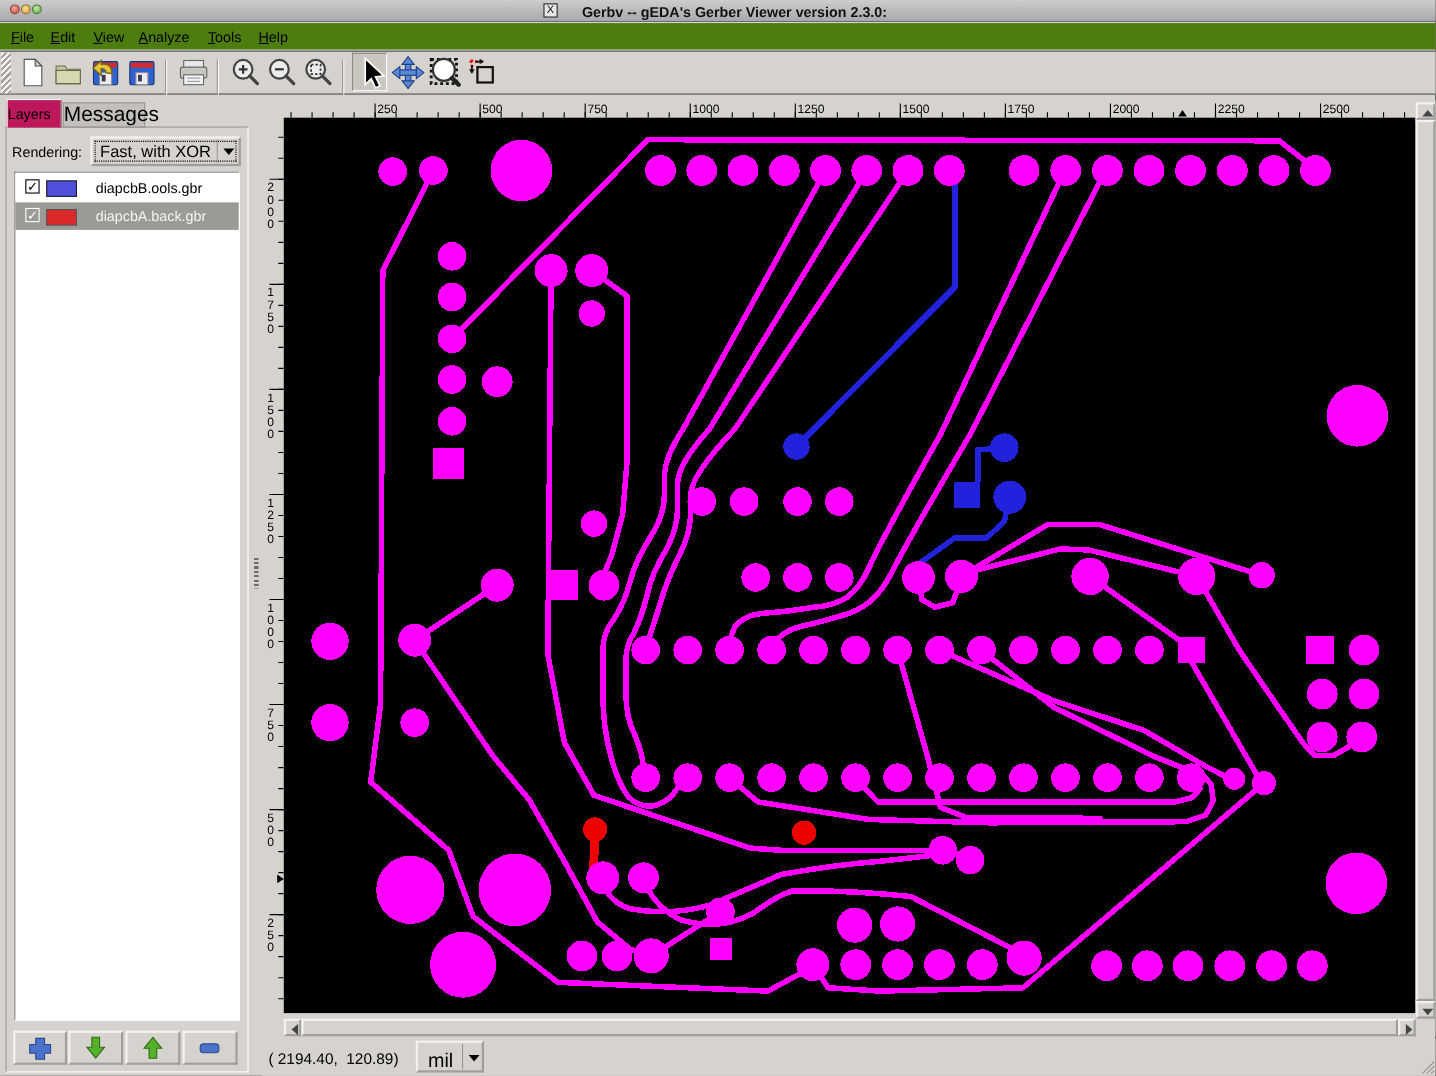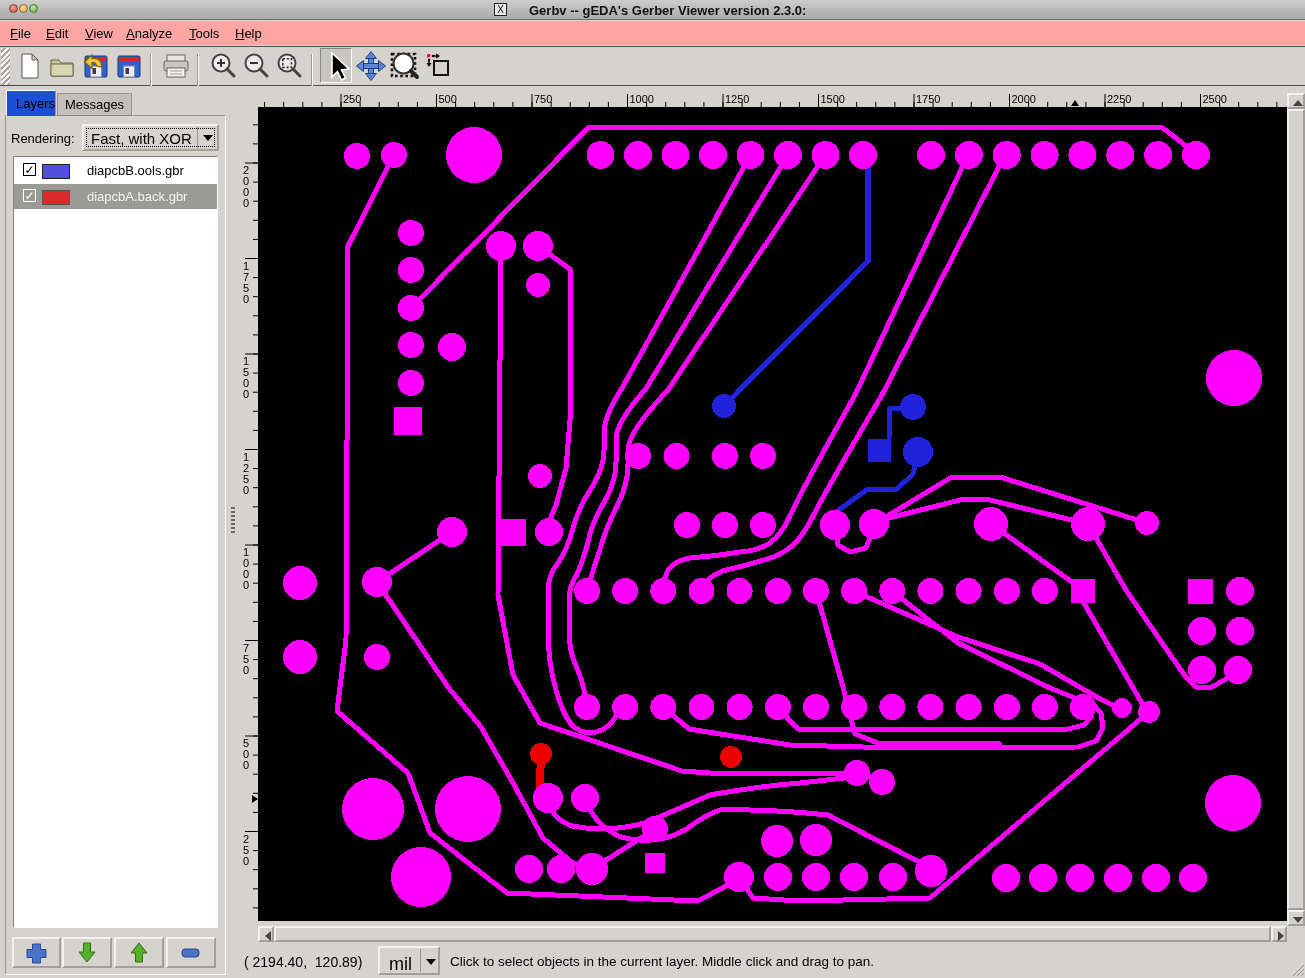--- a/index.html
+++ b/index.html
@@ -7,21 +7,21 @@
 </style></head><body>
 
 <div class="abs" style="left:0;top:0;width:1305px;height:20px;background:linear-gradient(#cdcdcd,#a9a9a9);border-bottom:1px solid #6e6e6e">
  <div class="abs" style="left:9px;top:4px;width:9px;height:9px;border-radius:50%;background:radial-gradient(circle at 3px 2.5px,#f0a89e,#c8463a);border:1px solid #8e3c33"></div>
  <div class="abs" style="left:19px;top:4px;width:9px;height:9px;border-radius:50%;background:radial-gradient(circle at 3px 2.5px,#f8dfa0,#d8992e);border:1px solid #96712c"></div>
  <div class="abs" style="left:29px;top:4px;width:9px;height:9px;border-radius:50%;background:radial-gradient(circle at 3px 2.5px,#c2e8a8,#5aa83e);border:1px solid #4a7a36"></div>
  <div class="abs" style="left:494px;top:3px;width:13px;height:13px;background:#e8e8e8;border:1.5px solid #222;font-size:10px;text-align:center;line-height:11px;color:#111">X</div>
  <div class="abs" style="left:529px;top:3px;font-size:13px;font-weight:bold;color:#111">Gerbv -- gEDA's Gerber Viewer version 2.3.0:</div>
 </div>
 
-<div class="abs" style="left:0;top:21px;width:1305px;height:24px;background:#fca5a5;font-size:13px;color:#000">
+<div class="abs" style="left:0;top:21px;width:1305px;height:24px;background:#4d7c0f;font-size:13px;color:#000">
  <span class="abs" style="left:10px;top:5px"><u>F</u>ile</span>
  <span class="abs" style="left:46px;top:5px"><u>E</u>dit</span>
  <span class="abs" style="left:85px;top:5px"><u>V</u>iew</span>
  <span class="abs" style="left:126px;top:5px"><u>A</u>nalyze</span>
  <span class="abs" style="left:189px;top:5px"><u>T</u>ools</span>
  <span class="abs" style="left:235px;top:5px"><u>H</u>elp</span>
 </div>
 
 <div class="abs" style="left:0;top:46px;width:1305px;height:40px;background:#d6d3ce;border-top:1px solid #4e4e4e;border-bottom:1px solid #4e4e4e">
  <div class="abs" style="left:1px;top:1px;width:9px;height:37px;background:repeating-linear-gradient(135deg,#f6f4f0 0 2px,#a8a5a0 2px 4px)"></div>
@@ -97,22 +97,22 @@
     <line x1="3" y1="5" x2="17" y2="5" stroke="#e01010" stroke-width="2.4" stroke-dasharray="2.4 2.4"></line>
     <line x1="5" y1="3" x2="5" y2="17" stroke="#e01010" stroke-width="2.4" stroke-dasharray="2.4 2.4"></line>
     <rect x="10" y="10" width="14" height="14" fill="none" stroke="#111" stroke-width="2"></rect>
     <line x1="8" y1="5" x2="14" y2="5" stroke="#111" stroke-width="1.6"></line>
     <path d="M16 5 l-4 -2.5 v5 z" fill="#111"></path>
     <line x1="5" y1="8" x2="5" y2="14" stroke="#111" stroke-width="1.6"></line>
     <path d="M5 16 l-2.5 -4 h5 z" fill="#111"></path>
   </svg>
 
 <div class="abs" style="left:5px;top:115px;width:221px;height:860px;border:1px solid #fff;border-top:1px solid #9a9792;border-left:1px solid #9a9792;background:#d6d3ce"></div>
-<div class="abs" style="left:6px;top:90px;width:50px;height:26px;background:#1d4ed8;border:1px solid #9a9792;border-bottom:none;border-top-color:#fff;border-left-color:#fff;font-size:13px;text-align:right;line-height:25px">Layers</div>
-<div class="abs" style="left:57px;top:93px;width:75px;height:23px;background:#c3c0bb;border:1px solid #9a9792;border-bottom:1px solid #888;font-size:13px;text-align:center;line-height:22px">Messages</div>
+<div class="abs" style="left:6px;top:90px;width:50px;height:26px;background:#be185d;border:1px solid #9a9792;border-bottom:none;border-top-color:#fff;border-left-color:#fff;font-size:13px;text-align:left;line-height:25px">Layers</div>
+<div class="abs" style="left:57px;top:93px;width:75px;height:23px;background:#c3c0bb;border:1px solid #9a9792;border-bottom:1px solid #888;font-size:19px;text-align:center;line-height:22px">Messages</div>
 
 <div class="abs" style="left:11px;top:131px;font-size:13px">Rendering:</div>
 <div class="abs out" style="left:82px;top:124px;width:137px;height:27px;background:#d6d3ce">
  <div class="abs" style="left:2px;top:2px;right:2px;bottom:2px;border:1px dotted #000"></div>
  <div class="abs" style="left:7px;top:4px;font-size:15px">Fast, with XOR</div>
  <div class="abs" style="left:113px;top:1px;width:1px;height:21px;background:#9a9792"></div>
  <div class="abs" style="left:119px;top:9px;width:0;height:0;border-left:5px solid transparent;border-right:5px solid transparent;border-top:6px solid #000"></div>
 </div>
 
 <div class="abs" style="left:13px;top:156px;width:205px;height:772px;background:#fff;border:1px solid #808080;border-bottom-color:#fff;border-right-color:#fff"></div>
@@ -478,21 +478,20 @@
     </div>
 </div>
 
 <div class="abs" style="left:238px;top:944px;width:1067px;height:34px;background:#d6d3ce">
  <div class="abs" style="left:6px;top:10px;font-size:14px">( 2194.40,&nbsp; 120.89)</div>
  <div class="abs out" style="left:140px;top:2px;width:62px;height:29px;background:#d6d3ce">
    <div class="abs" style="left:9px;top:6px;font-size:18px">mil</div>
    <div class="abs" style="left:40px;top:1px;width:1px;height:23px;background:#9a9792"></div>
    <div class="abs" style="left:46px;top:11px;border-left:5px solid transparent;border-right:5px solid transparent;border-top:6px solid #000"></div>
  </div>
- <div class="abs" style="left:212px;top:10px;font-size:13.5px">Click to select objects in the current layer. Middle click and drag to pan.</div>
 </div>
 <svg class="abs" width="14" height="14" style="left:1291px;top:963px">
     <g stroke="#9a9792">
       <line x1="2" y1="13" x2="13" y2="2"></line>
       <line x1="6" y1="13" x2="13" y2="6"></line>
       <line x1="10" y1="13" x2="13" y2="10"></line>
     </g>
   </svg>
 
 </body></html>

